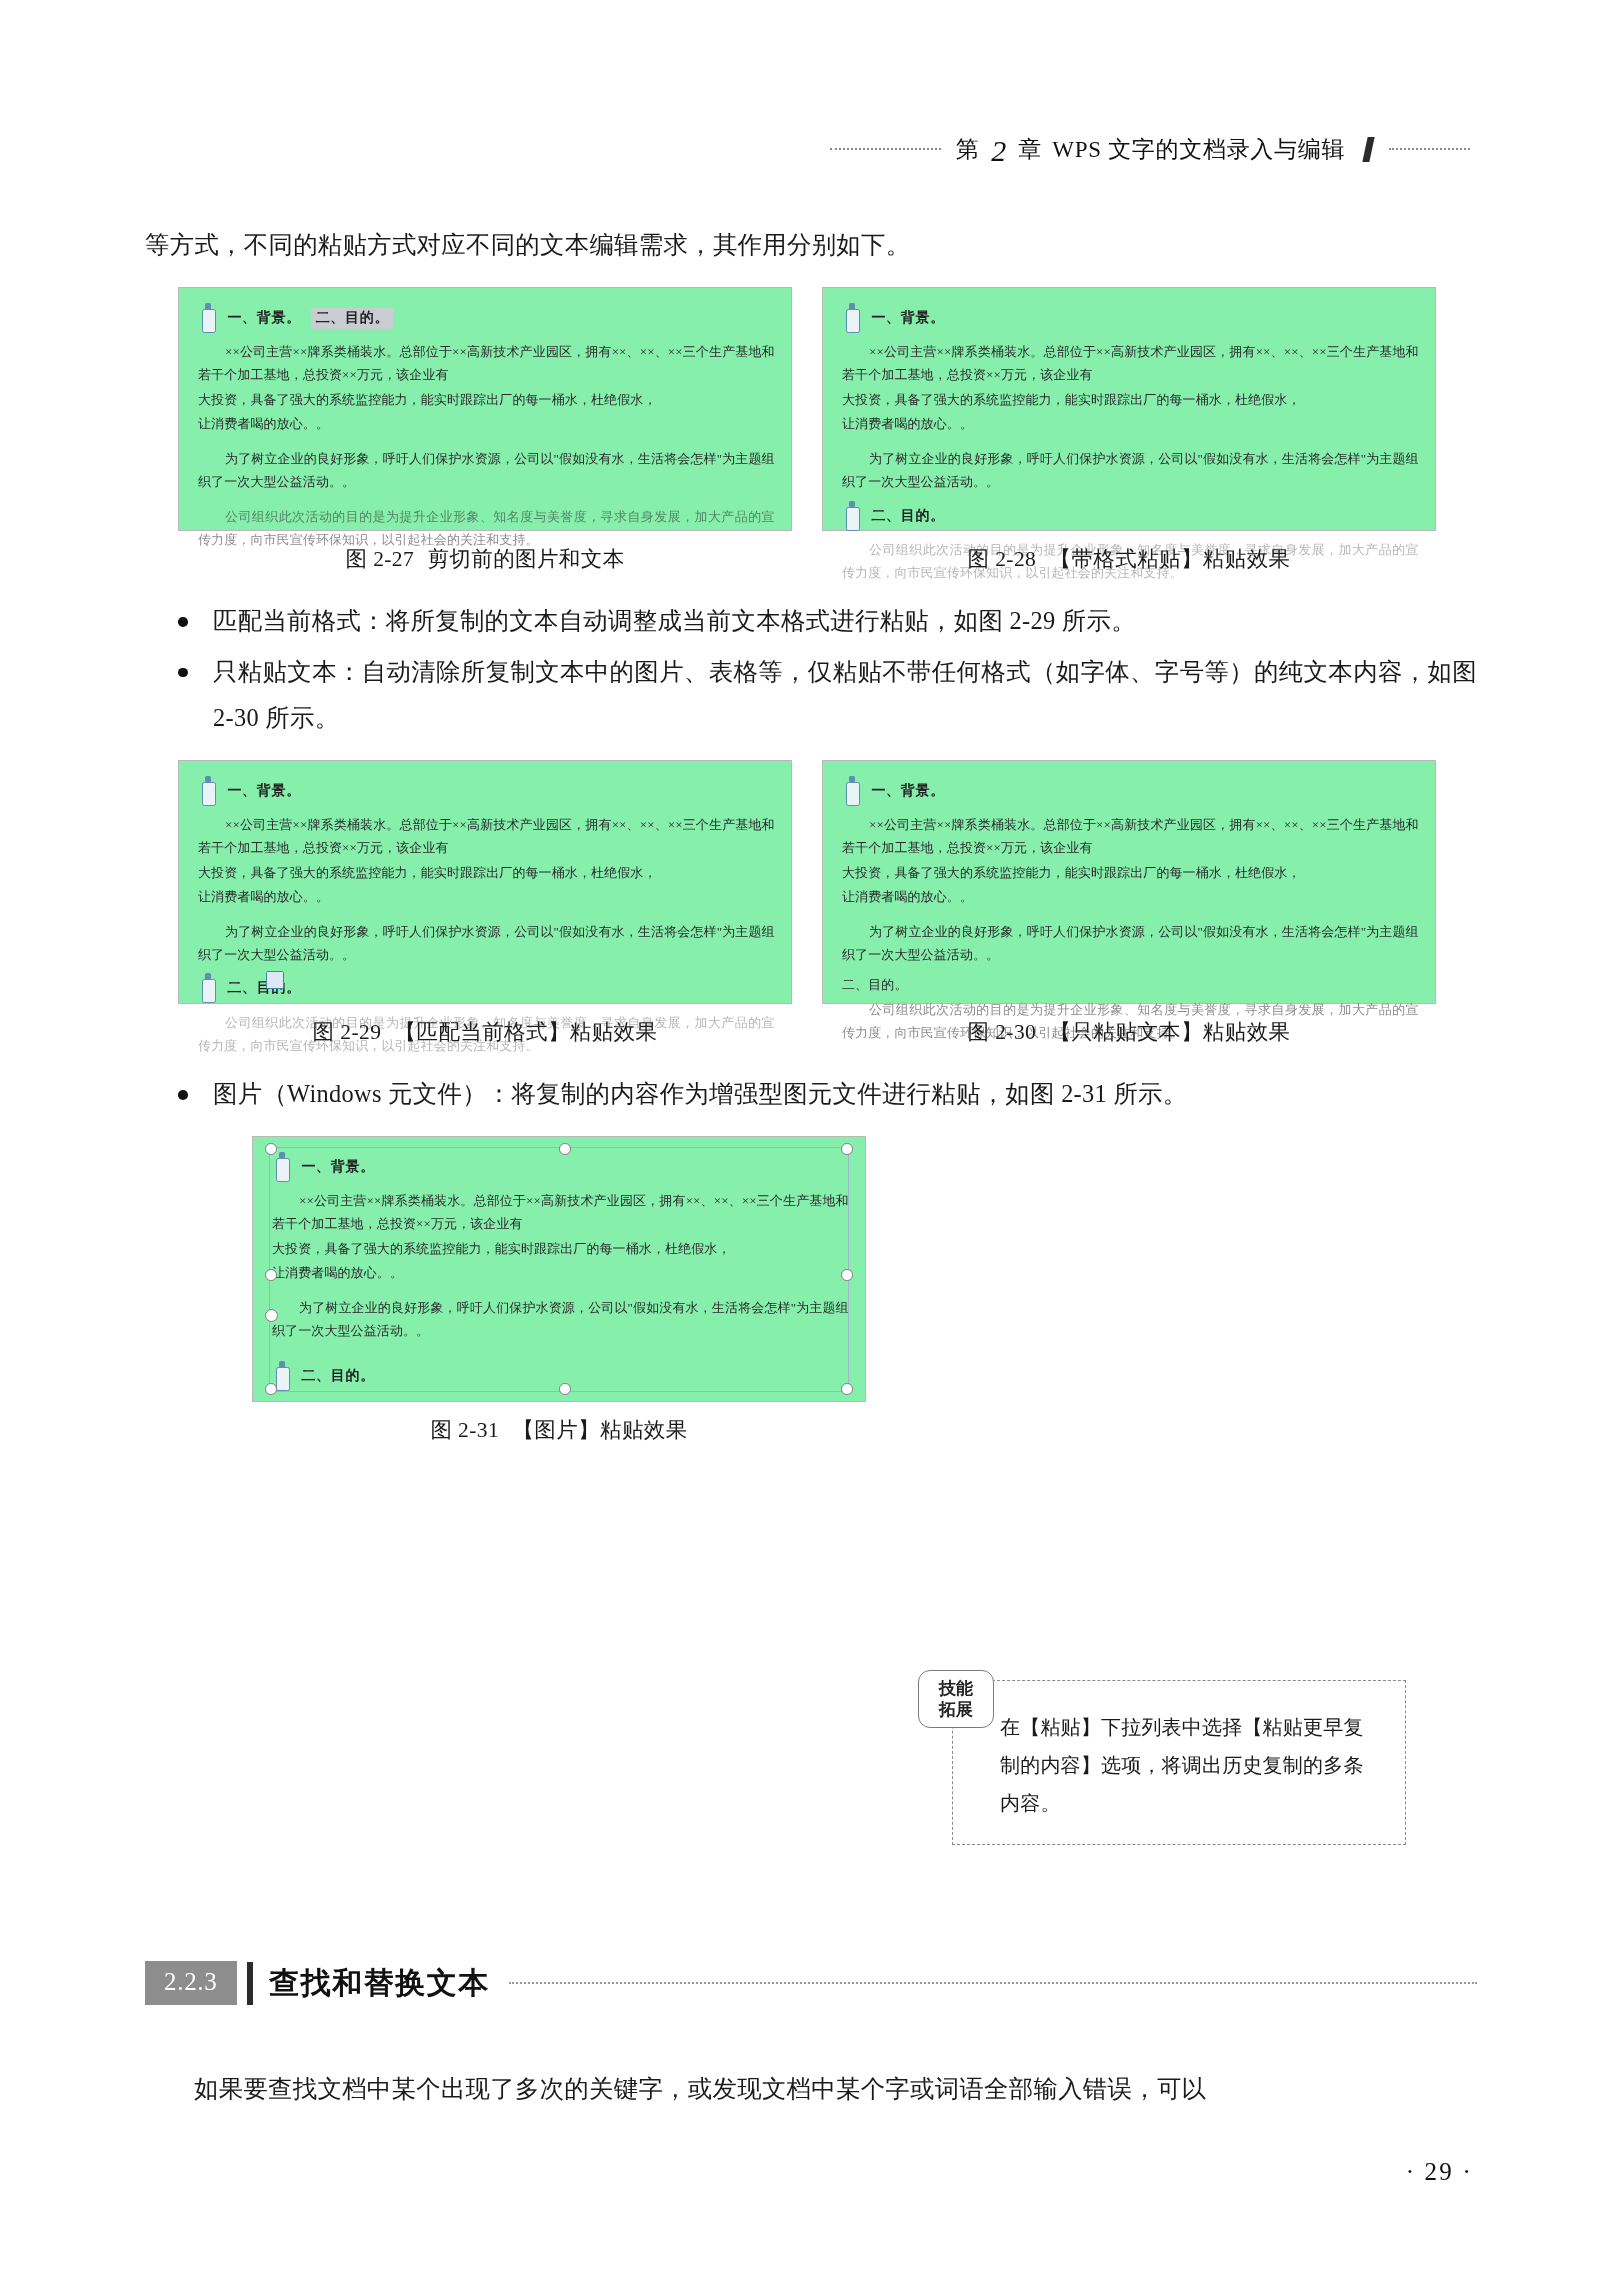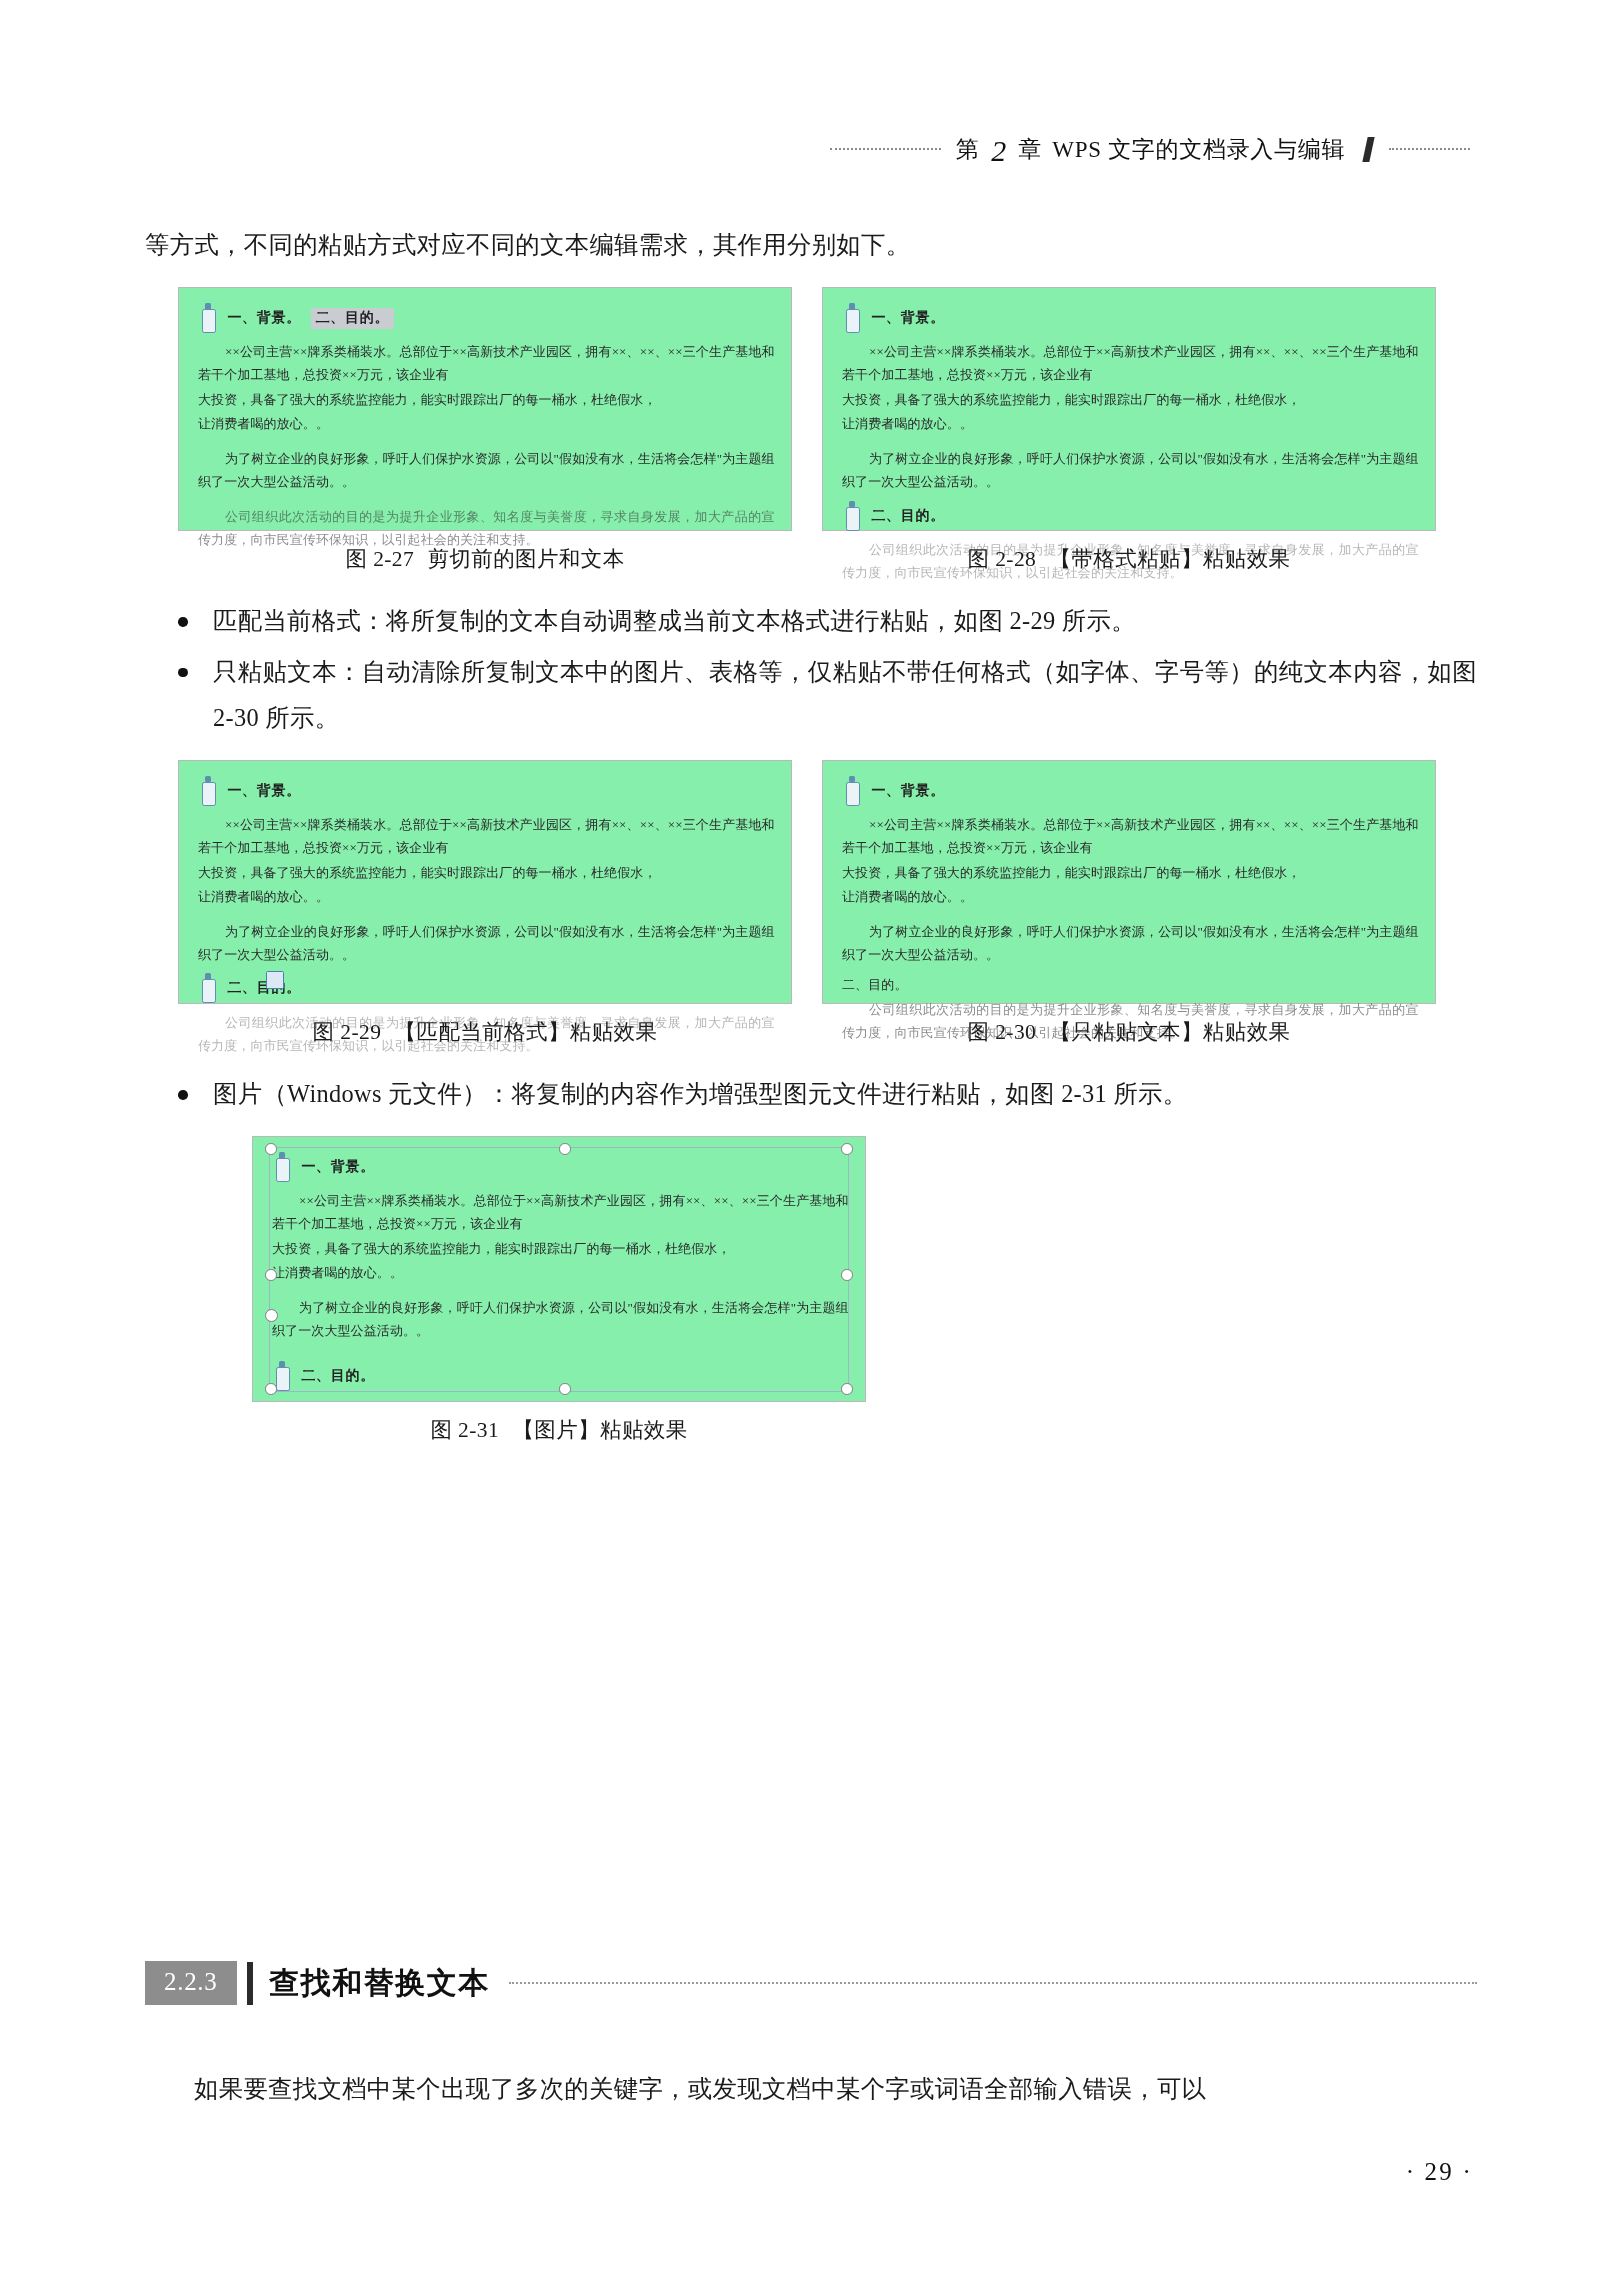--- a/index.html
+++ b/index.html
@@ -396,20 +396,27 @@
           <span class="rot" style="left:12px;top:172px"></span>
         </div>
         <div class="fig-cap">
           <span>图 2-31</span><span class="gap"></span><span>【图片】粘贴效果</span>
         </div>
       </div>
     </div>
 
   </div>
 
+  <div class="tipwrap">
+    <div class="tip-badge">
+      <span>技能</span>
+      <span>拓展</span>
+    </div>
+    <div class="tip-box">在【粘贴】下拉列表中选择【粘贴更早复制的内容】选项，将调出历史复制的多条内容。</div>
+  </div>
 
   <div class="sec">
     <span class="sec-num">2.2.3</span>
     <span class="sec-bar"></span>
     <span class="sec-title">查找和替换文本</span>
     <span class="sec-rule"></span>
   </div>
 
   <p class="after-sec">如果要查找文档中某个出现了多次的关键字，或发现文档中某个字或词语全部输入错误，可以</p>
 

